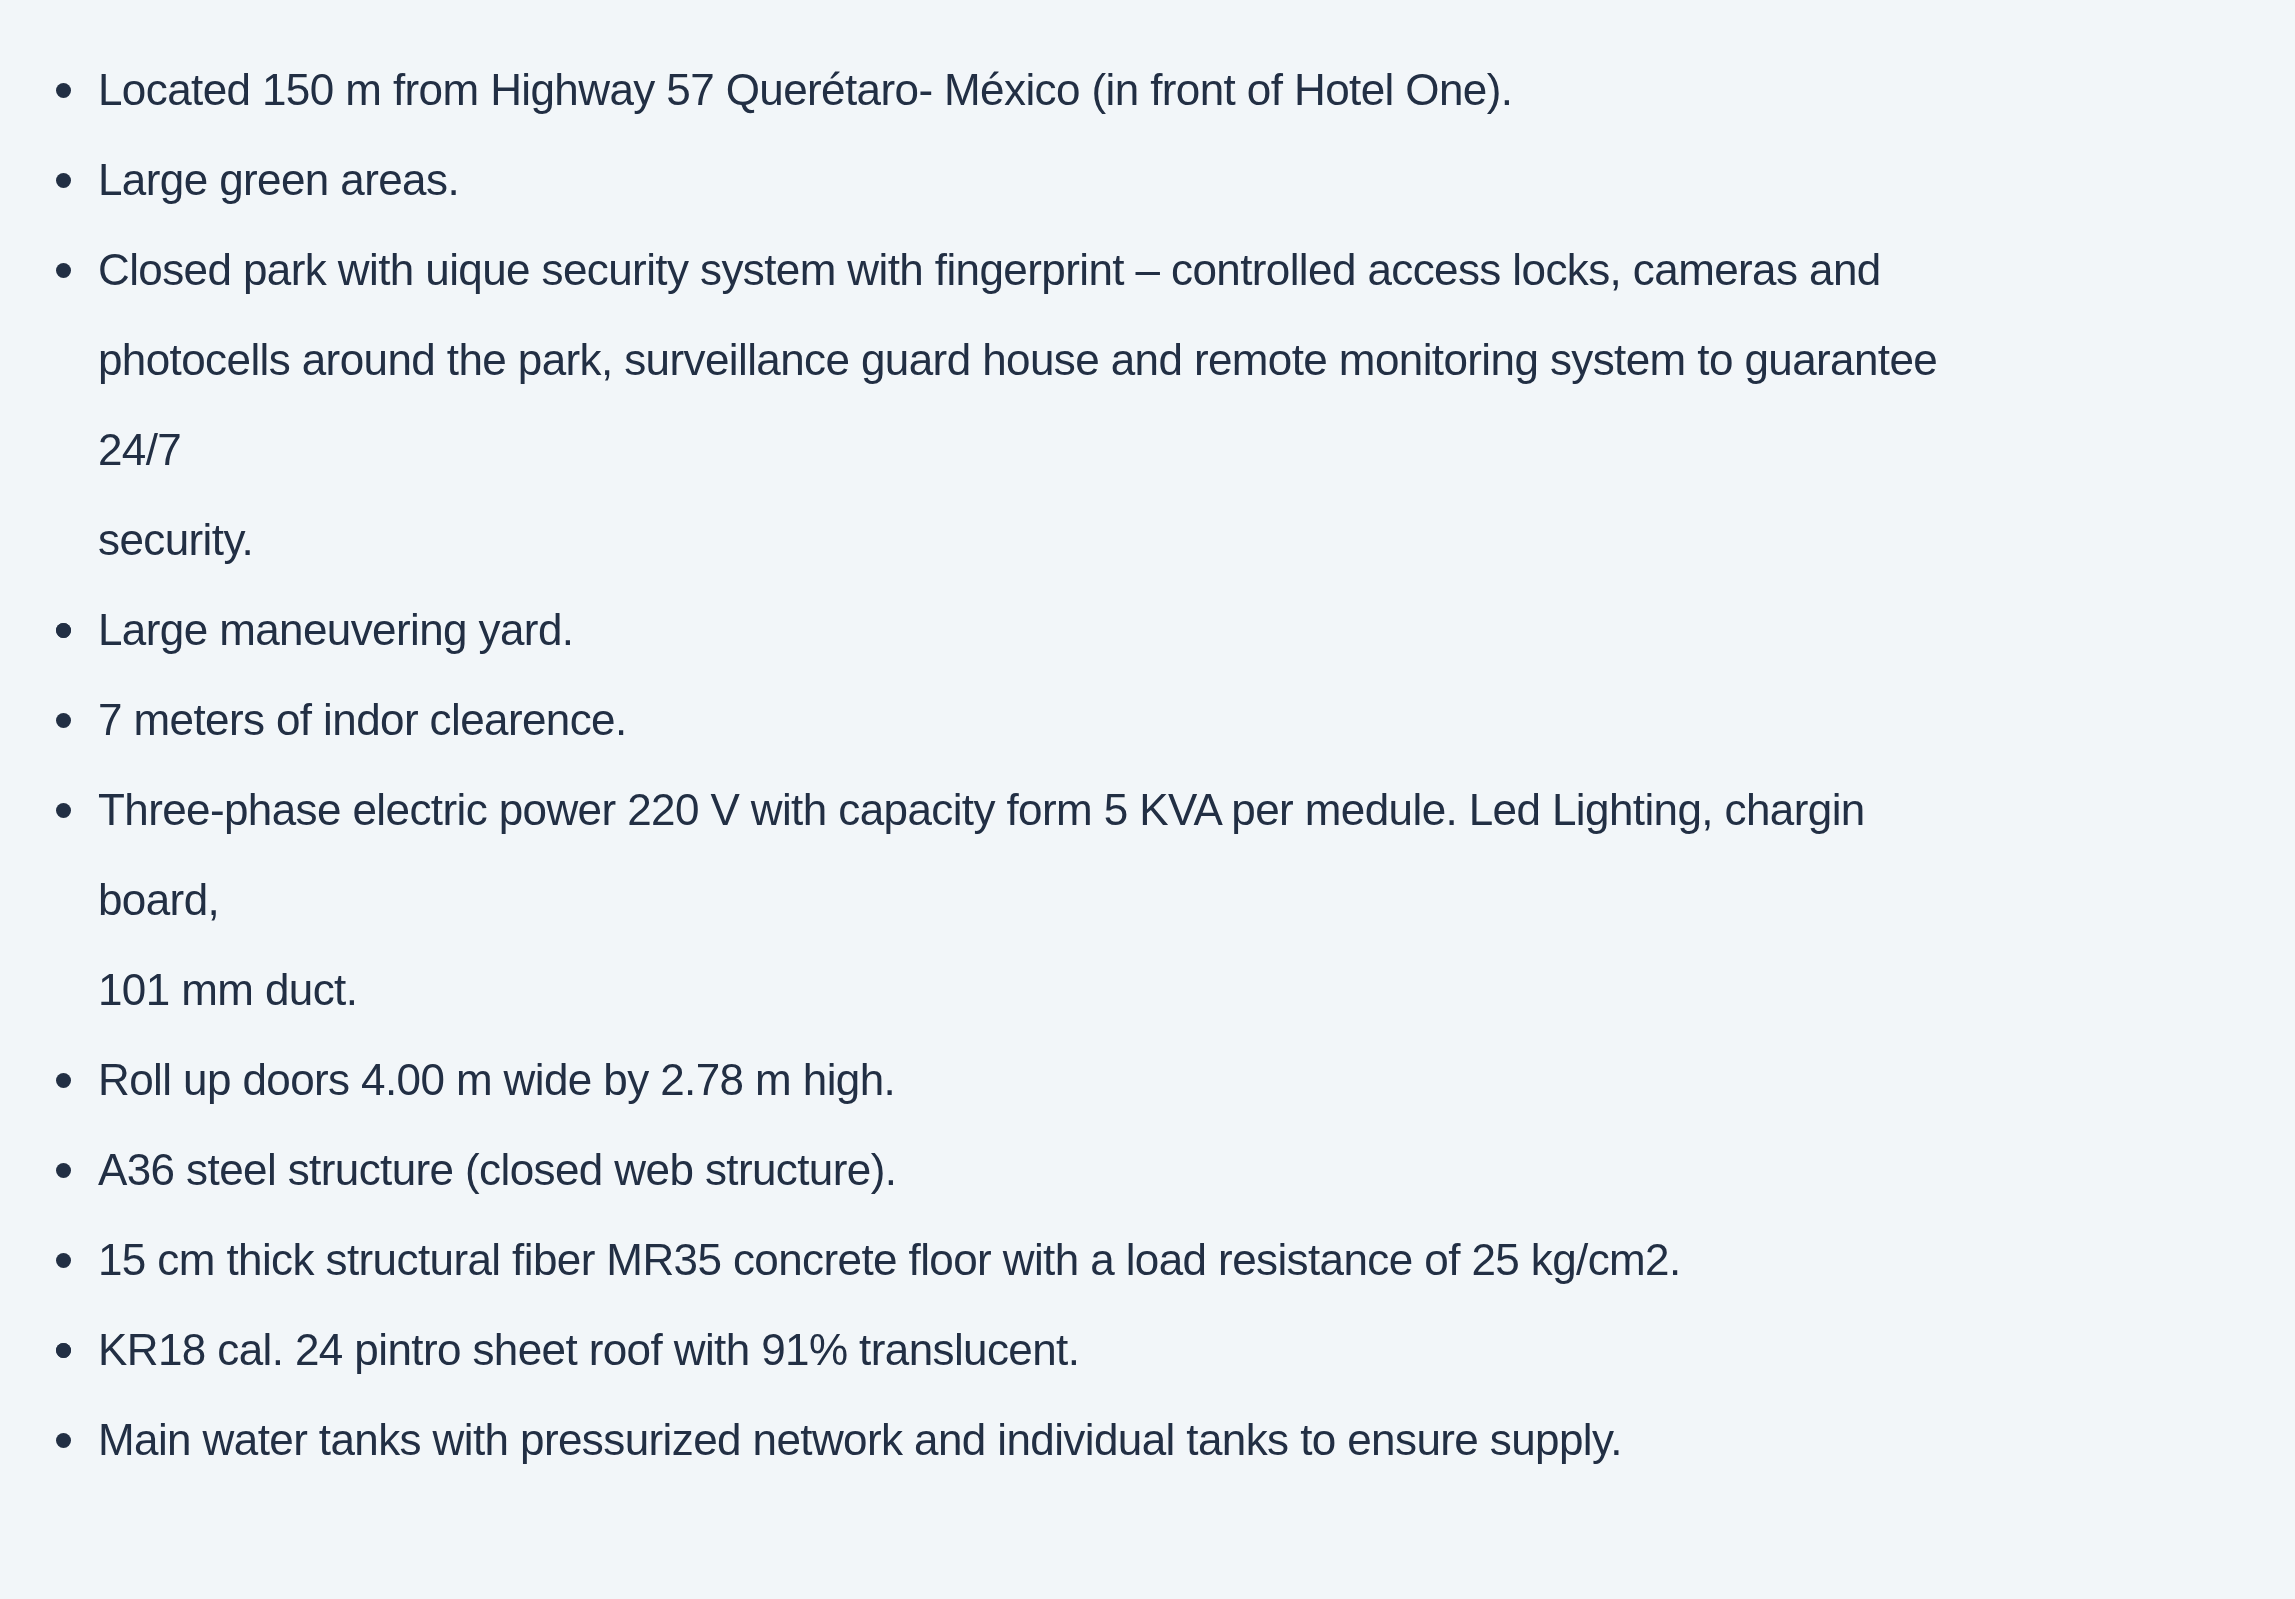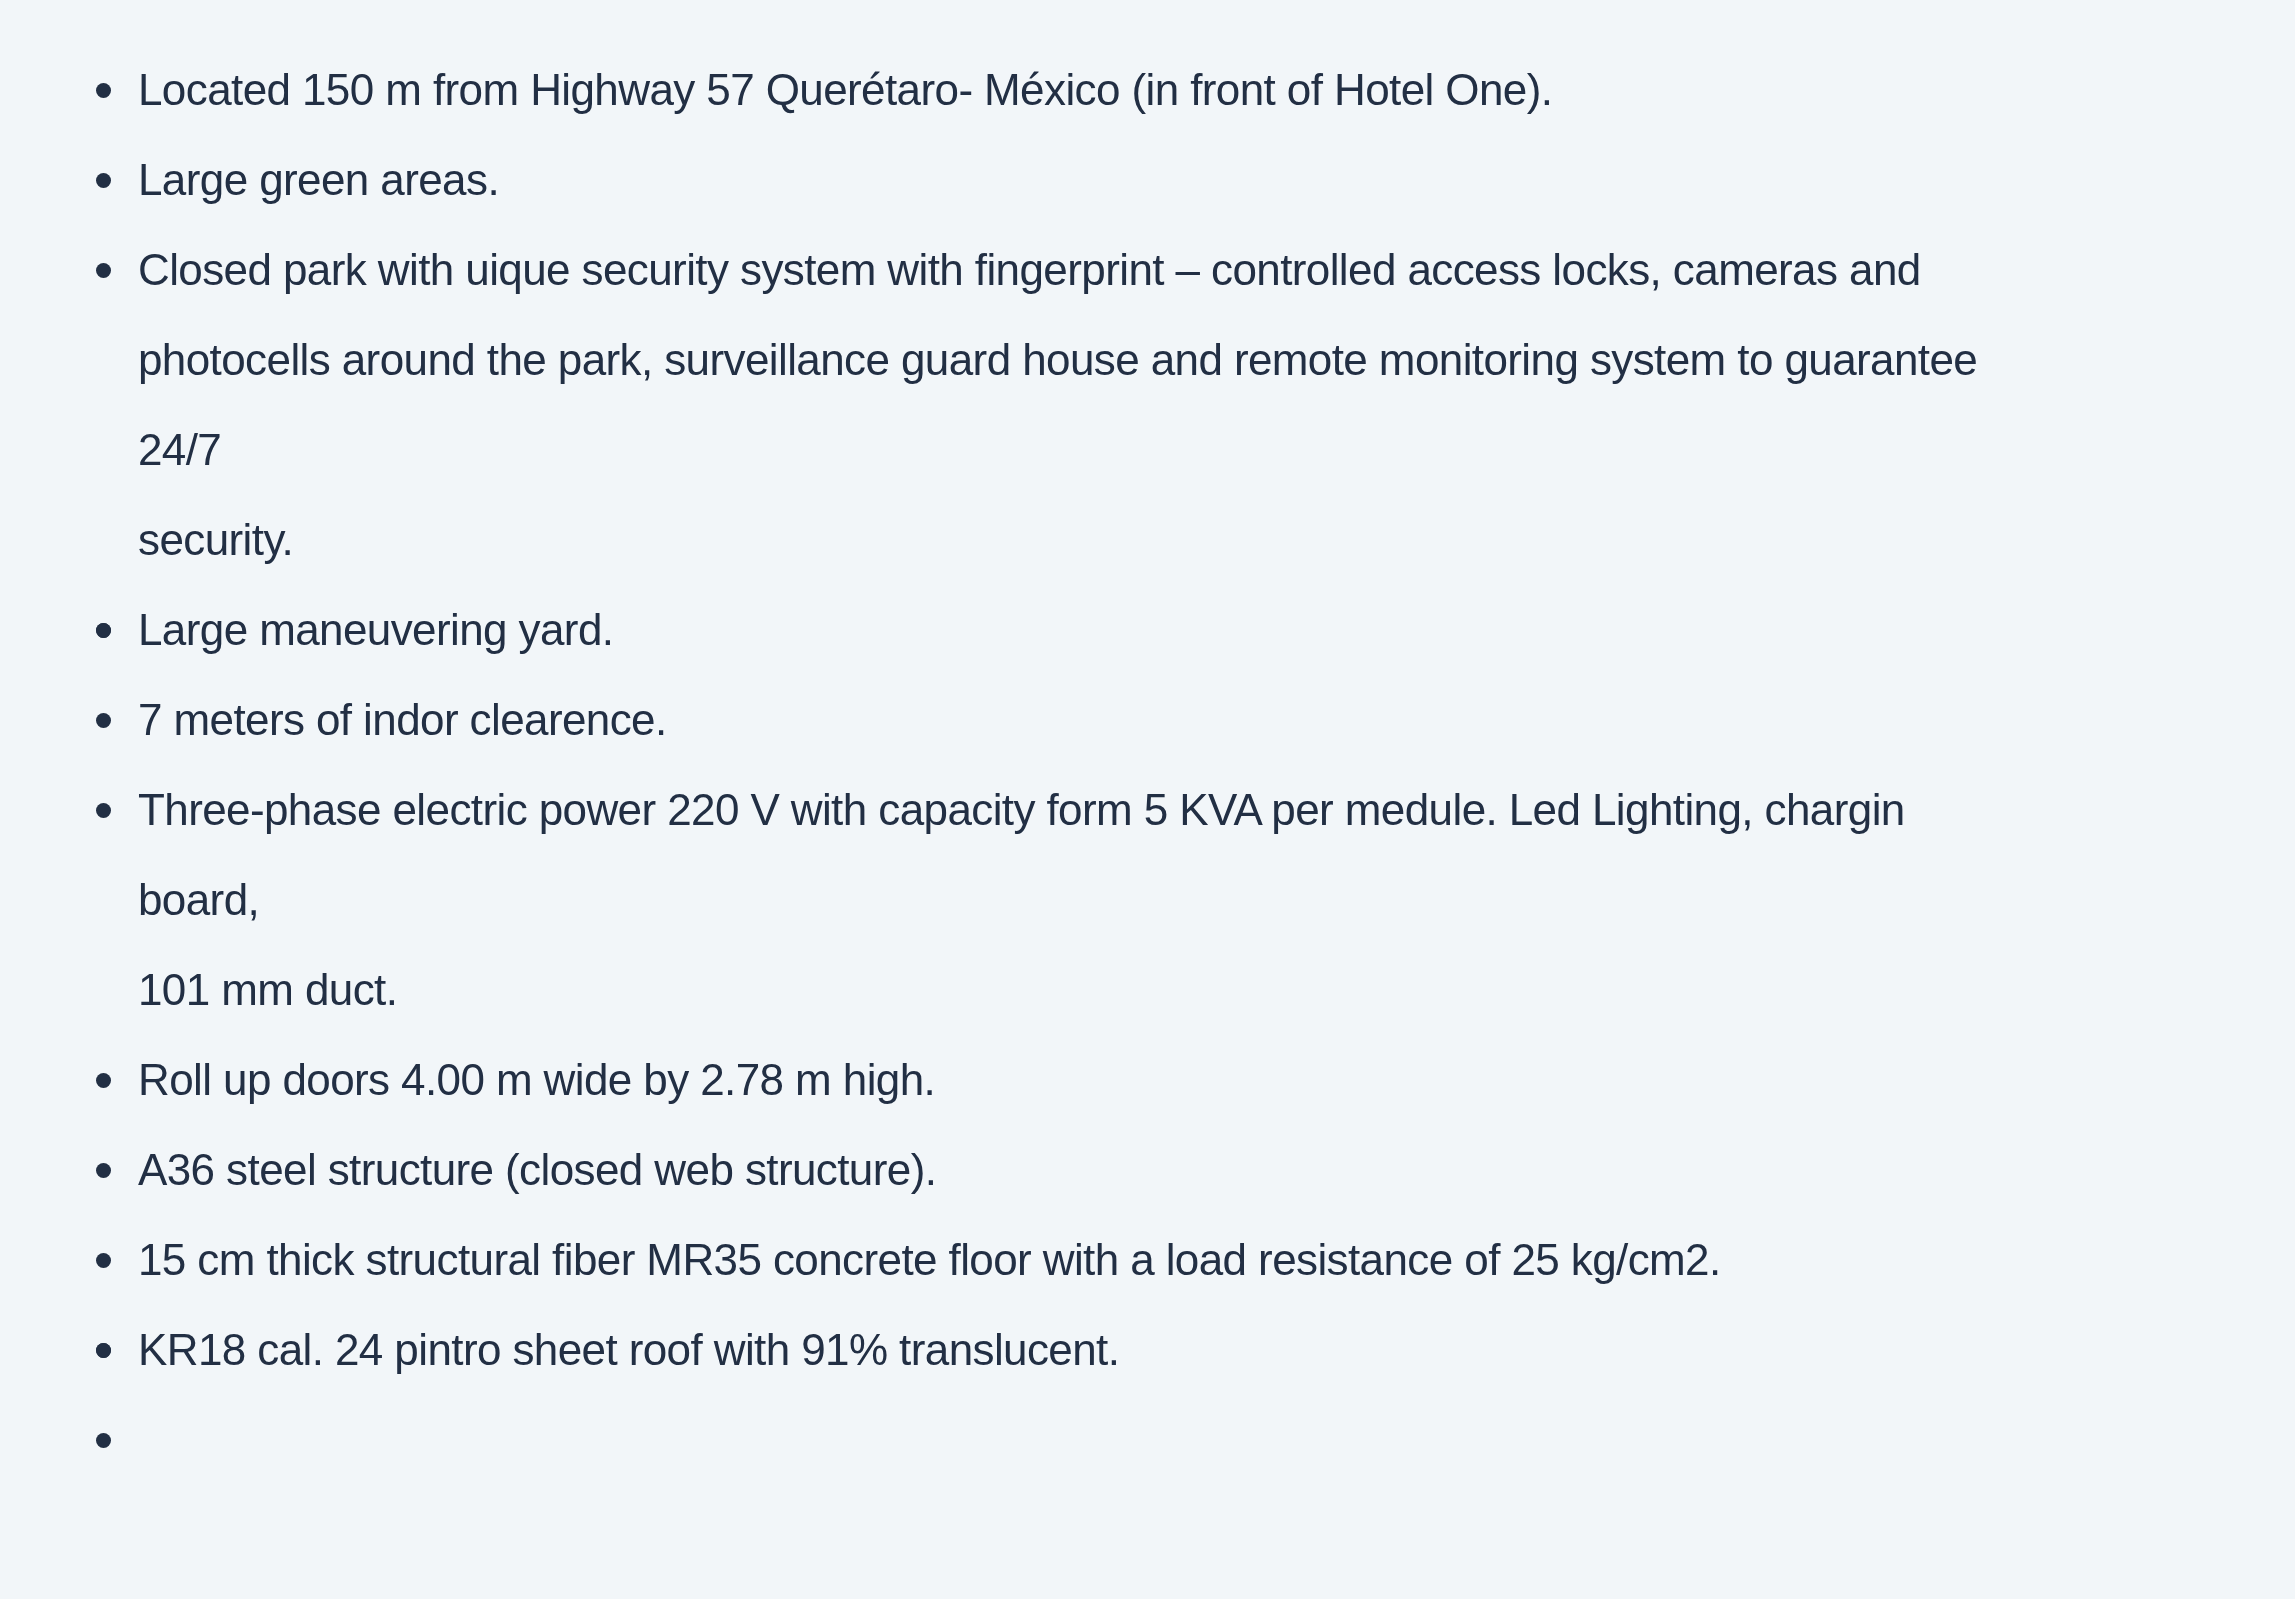--- a/index.html
+++ b/index.html
@@ -12,21 +12,20 @@
     height:1600px;
     background:var(--bg);
     font-family:"Liberation Sans", sans-serif;
     overflow:hidden;
   }
   .page{
     box-sizing:border-box;
     width:2013px;
     height:1600px;
     padding:45px 24px 0 56px;
-    margin-left:40px;
   }
   ul.feature-list{
     margin:0;
     padding:0;
     list-style:none;
   }
   ul.feature-list li{
     position:relative;
     padding-left:42px;
     font-size:44px;
@@ -58,16 +57,16 @@
     <li><span class="dot"></span></li>
     <li><span class="dot"></span><span>Large maneuvering yard.</span></li>
     <li><span class="dot"></span><span>7 meters of indor clearence.</span></li>
     <li><span class="dot"></span><span>Three-phase electric power 220 V with capacity form 5 KVA per medule. Led Lighting, chargin board,
 101 mm duct.</span></li>
     <li><span class="dot"></span><span>Roll up doors 4.00 m wide by 2.78 m high.</span></li>
     <li><span class="dot"></span><span>A36 steel structure (closed web structure).</span></li>
     <li><span class="dot"></span><span>15 cm thick structural fiber MR35 concrete floor with a load resistance of 25 kg/cm2.</span></li>
     <li><span class="dot"></span></li>
     <li><span class="dot"></span><span>KR18 cal. 24 pintro sheet roof with 91% translucent.</span></li>
-    <li><span class="dot"></span></li>
+    <li><span class="dot"></span><span>Main water tanks with pressurized network and individual tanks to ensure supply.</span></li>
   </ul>
 </main>
 
 
 </body></html>

